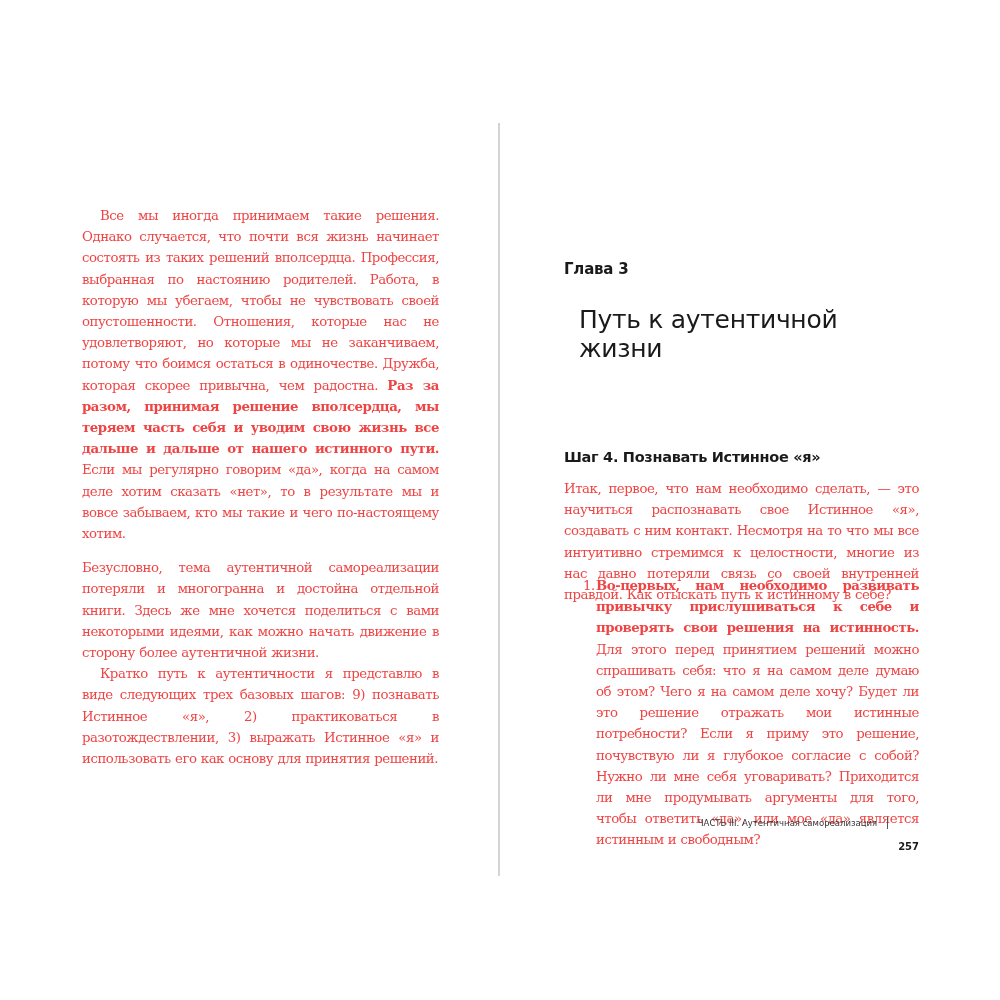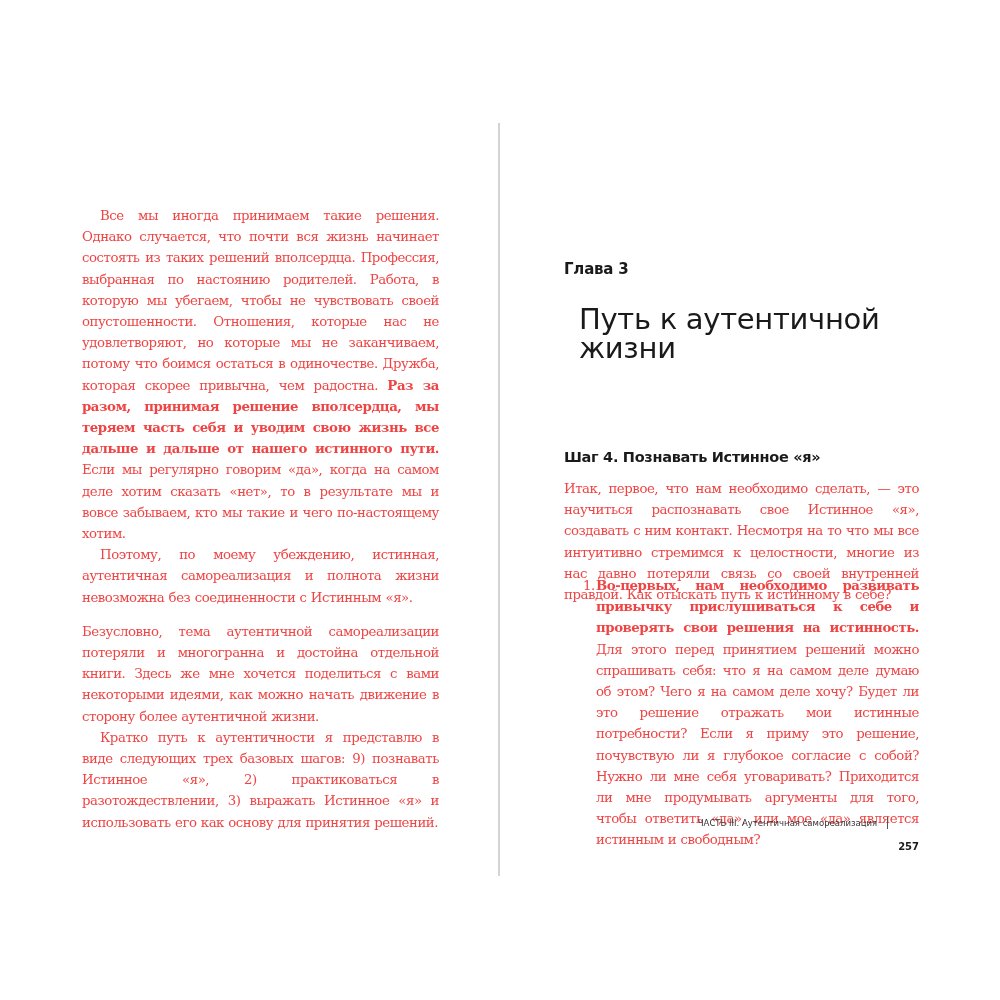--- a/index.html
+++ b/index.html
@@ -71,21 +71,21 @@
       color: #1a1a1a;
       letter-spacing: -0.2px;
     }
     .chapter-title {
       position: absolute;
       left: 79px;
       top: 305px;
       width: 320px;
       font-family: "DejaVu Sans", "Liberation Sans", sans-serif;
       font-weight: normal;
-      font-size: 29px;
+      font-size: 25px;
       line-height: 29px;
       color: #1a1a1a;
       letter-spacing: -0.3px;
     }
 
     .step-heading {
       position: absolute;
       left: 64px;
       top: 449px;
       font-family: "DejaVu Sans", "Liberation Sans", sans-serif;
@@ -147,23 +147,20 @@
     }
   </style>
 </head>
 <body>
 
 <div class="page page-left">
   <div class="left-block body-text">
     <p class="indent">
       <span>Все мы иногда принимаем такие решения. Однако случается, что почти вся жизнь начинает состоять из таких решений вполсердца. Профессия, выбранная по настоянию родителей. Работа, в которую мы убегаем, чтобы не чувствовать своей опустошенности. Отношения, которые нас не удовлетворяют, но которые мы не заканчиваем, потому что боимся остаться в одиночестве. Дружба, которая скорее привычна, чем радостна. </span><b>Раз за разом, принимая решение вполсердца, мы теряем часть себя и уводим свою жизнь все дальше и дальше от нашего истинного пути.</b><span> Если мы регулярно говорим «да», когда на самом деле хотим сказать «нет», то в результате мы и вовсе забываем, кто мы такие и чего по-настоящему хотим.</span>
     </p>
-    <p class="indent">
-      <span>Поэтому, по моему убеждению, истинная, аутентичная самореализация и полнота жизни невозможна без соединенности с Истинным «я».</span>
-    </p>
     <div class="gap"></div>
     <p>
       <span>Безусловно, тема аутентичной самореализации потеряли и многогранна и достойна отдельной книги. Здесь же мне хочется поделиться с вами некоторыми идеями, как можно начать движение в сторону более аутентичной жизни.</span>
     </p>
     <p class="indent">
       <span>Кратко путь к аутентичности я представлю в виде следующих трех базовых шагов: 9) познавать Истинное «я», 2) практиковаться в разотождествлении, 3) выражать Истинное «я» и использовать его как основу для принятия решений.</span>
     </p>
   </div>
 </div>
 

